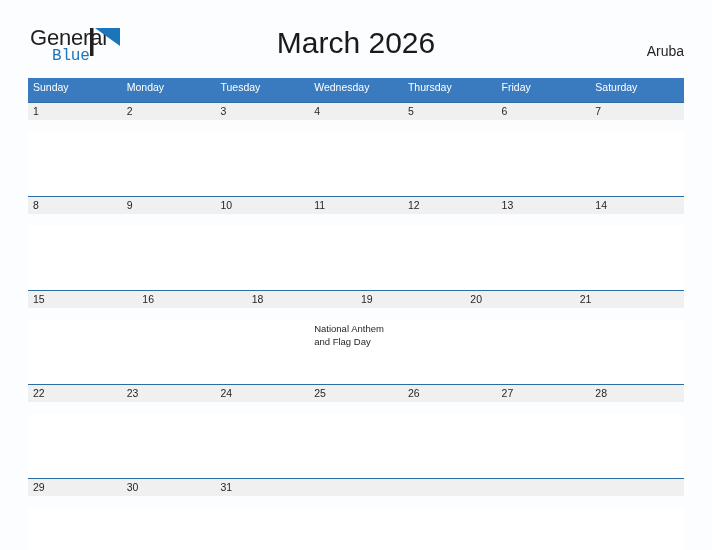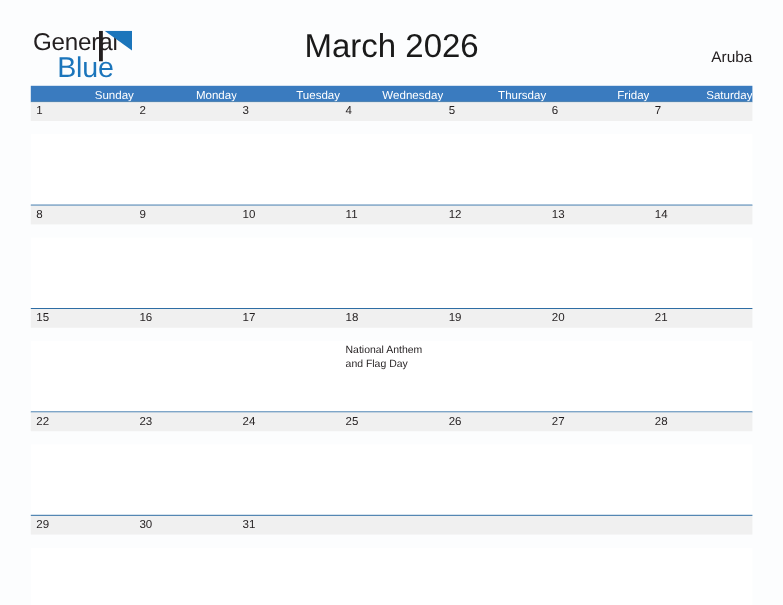--- a/index.html
+++ b/index.html
@@ -36,25 +36,25 @@
     font-size: 22px;
     color: #231f20;
     letter-spacing: -0.2px;
     line-height: 1;
     font-family: "Liberation Sans", sans-serif;
   }
   .logo-blue {
     position: absolute;
     left: 22px;
     top: 21px;
-    font-size: 26px;
+    font-size: 16px;
     color: #1b75bb;
     letter-spacing: -0.2px;
     line-height: 1;
-    font-family: Liberation Sans, sans-serif;
+    font-family: Liberation Mono, monospace;
   }
   .logo-flag {
     position: absolute;
     left: 60px;
     top: 1px;
     width: 38px;
     height: 28px;
   }
 
   .cal-title {
@@ -81,22 +81,21 @@
   .calendar {
     position: absolute;
     left: 28px;
     top: 78px;
     width: 656px;
   }
 
   .weekday-row {
     display: flex;
     background: #3a7bbf;
-    height: 14px;
-    text-align: right;
+    height: 24px;
   }
   .weekday-cell {
     flex: 1 1 0;
     min-width: 0;
     color: #ffffff;
     font-size: 10.5px;
     line-height: 18px;
     padding-left: 5px;
     box-sizing: border-box;
     white-space: nowrap;
@@ -245,21 +244,20 @@
       <div class="event-cell">
           <div class="event-text"></div>
         </div>
     </div>
   </div>
 
   <div class="week-row">
     <div class="daynum-row">
       <div class="daynum-cell">15</div>
       <div class="daynum-cell">16</div>
-      <div class="daynum-cell">17</div>
       <div class="daynum-cell">18</div>
       <div class="daynum-cell">19</div>
       <div class="daynum-cell">20</div>
       <div class="daynum-cell">21</div>
     </div>
     <div class="events-row">
       <div class="event-cell">
           <div class="event-text"></div>
         </div>
       <div class="event-cell">

